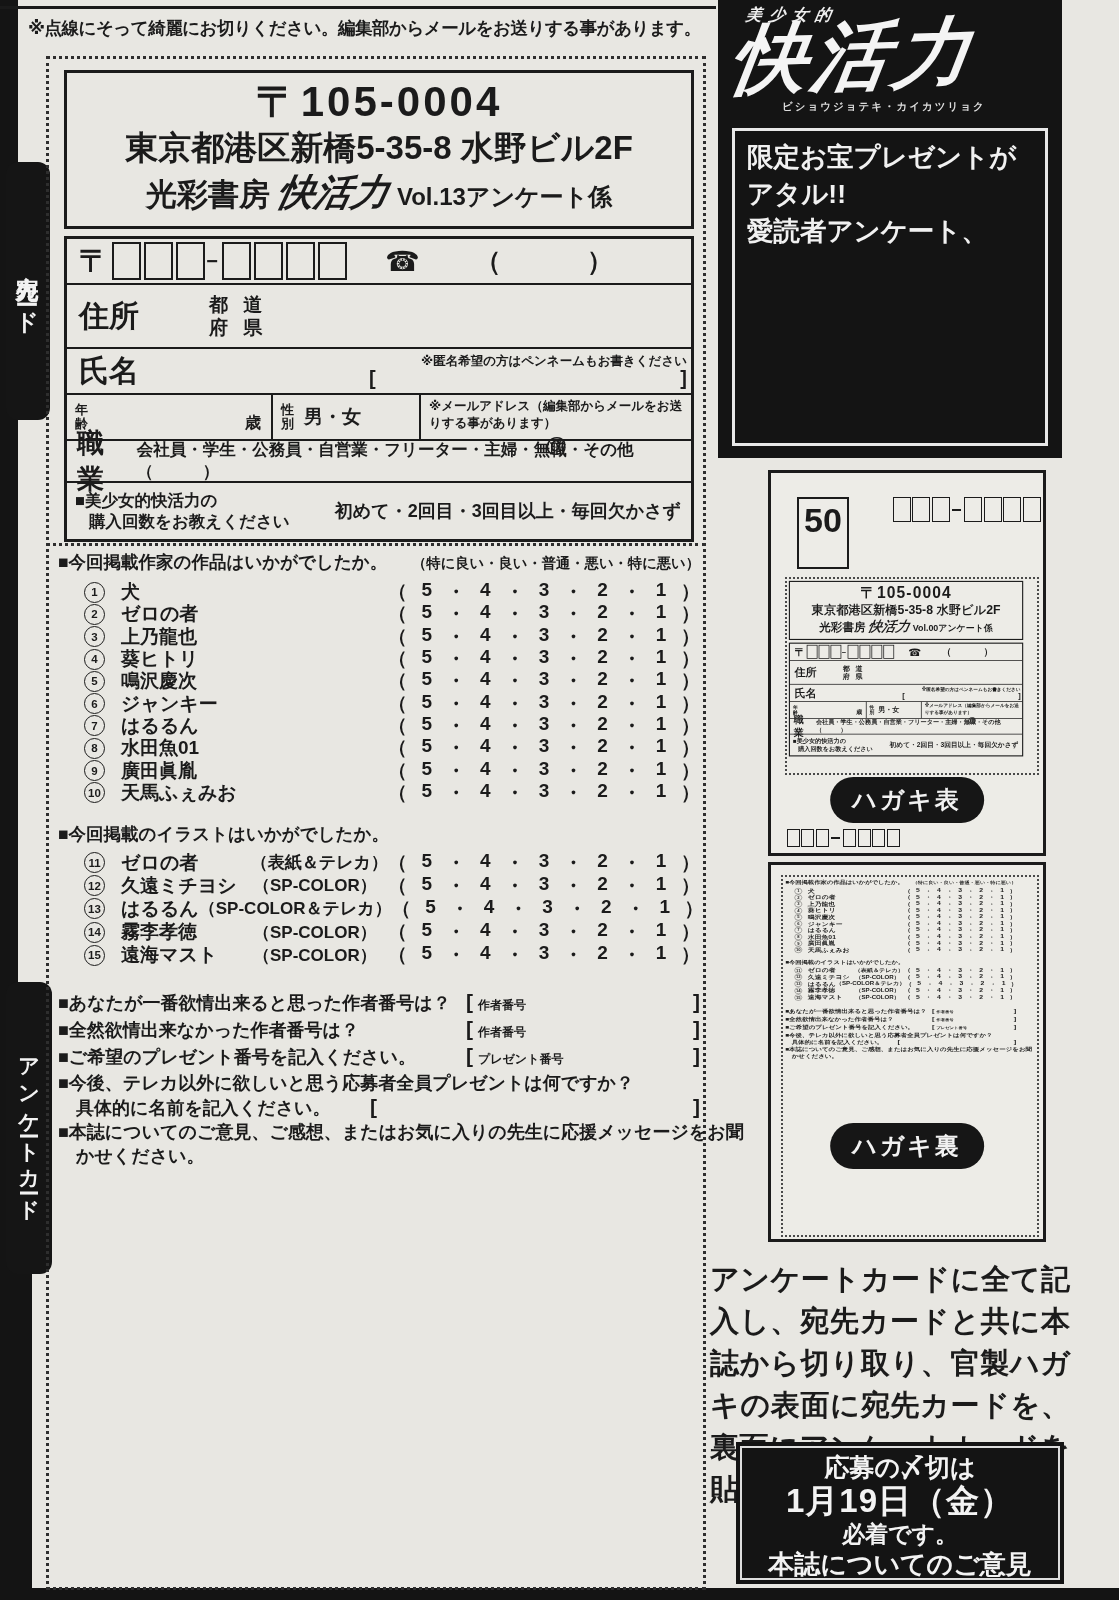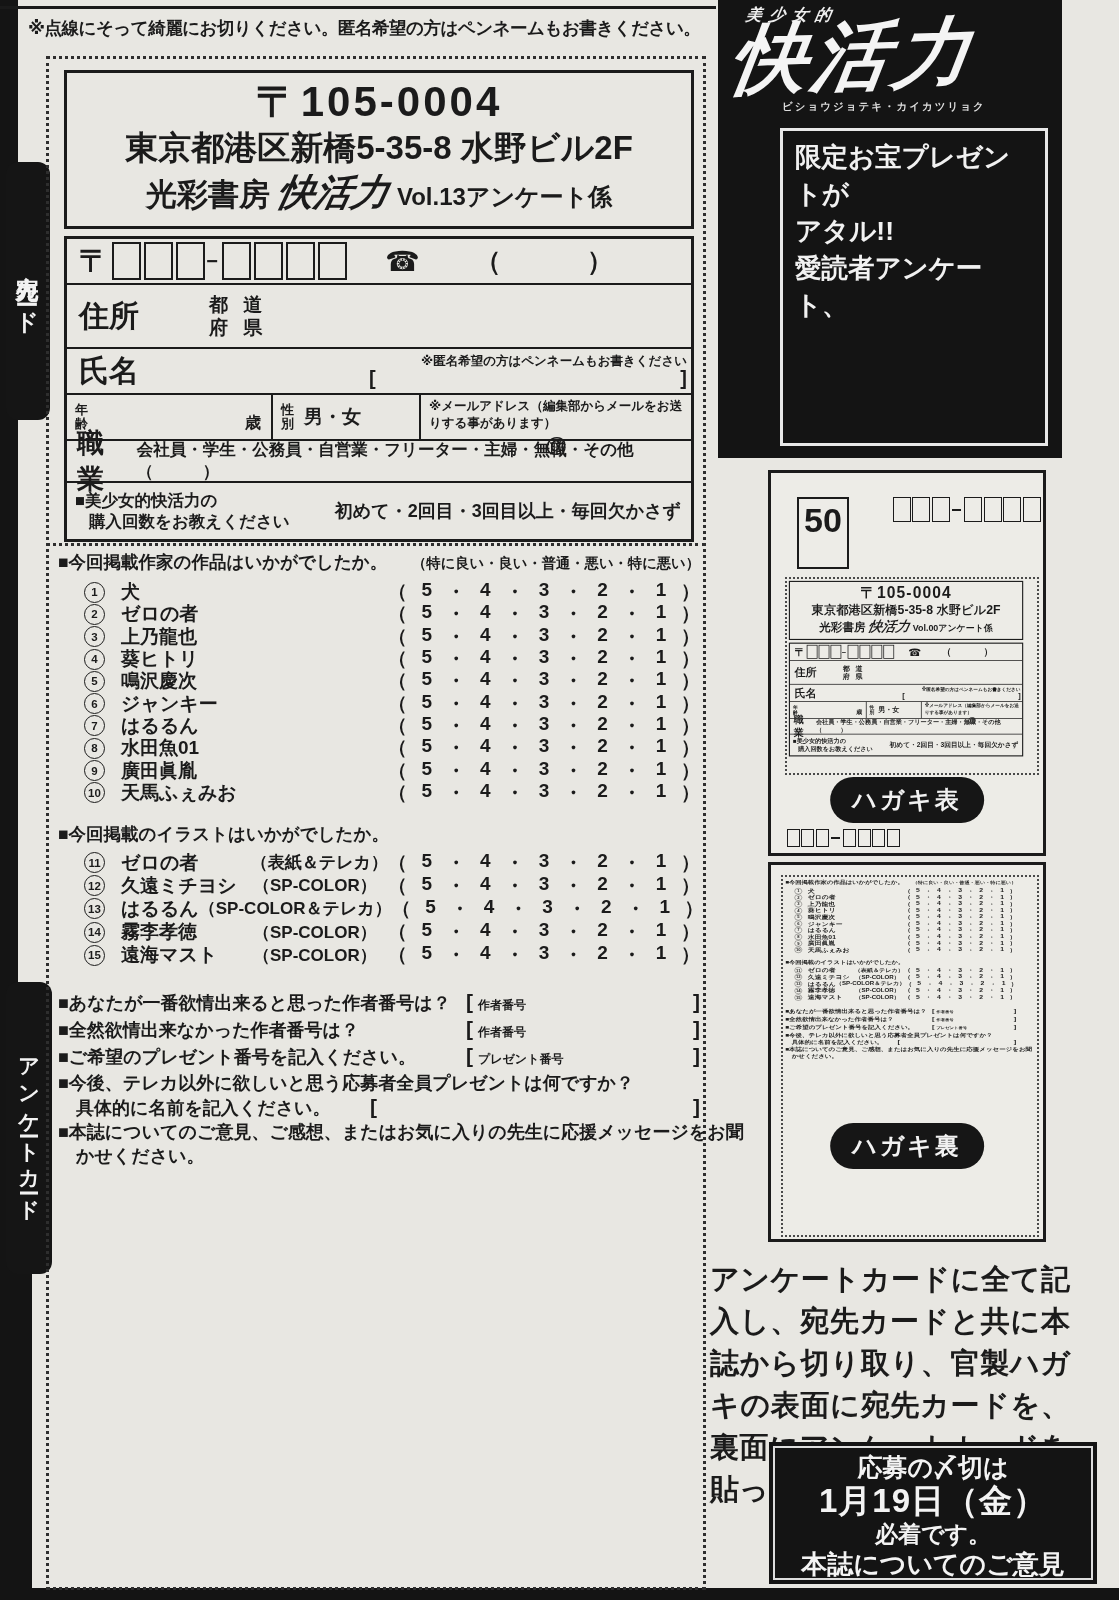--- a/index.html
+++ b/index.html
@@ -100,21 +100,21 @@
 
   
   #promo{position:absolute;left:718px;top:0;width:344px;height:458px;background:#141414;}
   .logo-block{position:relative;height:122px;}
   .logo-top{position:absolute;left:28px;top:5px;font-size:16px;font-weight:800;font-style:italic;
             color:#eee;letter-spacing:7px;transform:skewX(-10deg);}
   .logo-main{position:absolute;left:14px;top:18px;font-size:76px;font-weight:800;font-style:italic;
              color:#f4f4f4;line-height:1;letter-spacing:5px;transform:skewX(-10deg) rotate(-2deg);}
   .logo-sub{position:absolute;left:64px;top:100px;font-size:10.5px;font-weight:800;color:#ddd;letter-spacing:2px;}
   .promo-inner{position:absolute;left:14px;top:128px;right:14px;bottom:12px;border:3px solid #e8e8e8;
-               padding:8px 12px;box-sizing:border-box;margin-left:48px;}
+               padding:8px 12px;box-sizing:border-box;}
   .p-line{font-size:26.5px;font-weight:800;color:#f1f1f1;line-height:37px;}
   .p-bottom{display:flex;margin-top:4px;}
   .p-note{width:162px;font-size:22px;font-weight:800;color:#f1f1f1;line-height:32px;}
   .p-badge{margin-left:auto;width:128px;height:164px;border:3px solid #e8e8e8;display:flex;flex-direction:column;
            align-items:center;justify-content:center;font-size:47px;font-weight:800;line-height:1.18;
            letter-spacing:8px;color:#f4f4f4;box-sizing:border-box;text-indent:8px;}
 
   
   .pc-box{position:absolute;left:768px;width:278px;border:3px solid #1b1b1b;background:#edece7;box-sizing:border-box;}
   #pc-front{top:470px;height:386px;}
@@ -133,38 +133,38 @@
   .scale-wrap-a{width:630px;transform:scale(0.372);transform-origin:0 0;padding:5px;}
   .scale-wrap-b{width:642px;transform:scale(0.36,0.293);transform-origin:0 0;padding:6px;}
   .pill{position:absolute;left:50%;transform:translateX(-50%);background:#161616;color:#f2f2f2;
         border-radius:24px;font-size:24px;font-weight:800;letter-spacing:3px;padding:7px 22px;white-space:nowrap;}
   .pill-front{top:304px;}
   .pill-back{top:258px;}
 
   
   #instructions{position:absolute;left:710px;top:1258px;width:360px;font-size:29px;font-weight:800;
                 line-height:42px;text-align:justify;}
-  #deadline{position:absolute;left:769px;top:1442px;width:328px;height:142px;background:#141414;
+  #deadline{position:absolute;left:736px;top:1442px;width:328px;height:142px;background:#141414;
             padding:4px;box-sizing:border-box;}
   .dl-inner{border:2px solid #ddd;height:100%;box-sizing:border-box;text-align:center;color:#f3f3f3;padding-top:4px;}
   .dl-1{font-size:25px;font-weight:800;line-height:30px;}
   .dl-2{font-size:33px;font-weight:800;line-height:38px;letter-spacing:1px;}
   .dl-3{font-size:23px;font-weight:800;line-height:28px;}
   .dl-4{font-size:26px;font-weight:800;line-height:32px;}
 </style>
 </head>
 <body>
 
 <div id="page">
   <div class="edge-left"></div>
   <div class="edge-left2"></div>
   <div class="edge-bottom"></div>
   <div class="top-rule"></div>
 
-  <div class="top-note">※点線にそって綺麗にお切りください。匿名希望の方はペンネームもお書きください。</div>
+  <div class="top-note">※点線にそって綺麗にお切りください。編集部からメールをお送りする事があります。</div>
 
   <div class="side-tab" id="tab-address">宛先カード</div>
   <div class="side-tab" id="tab-survey">アンケートカード</div>
 
   <div class="cut-region"></div>
   <div class="cut-divider"></div>
 
   <div id="slot-address-main">
   <div class="ac">
     <div class="ac-header">

